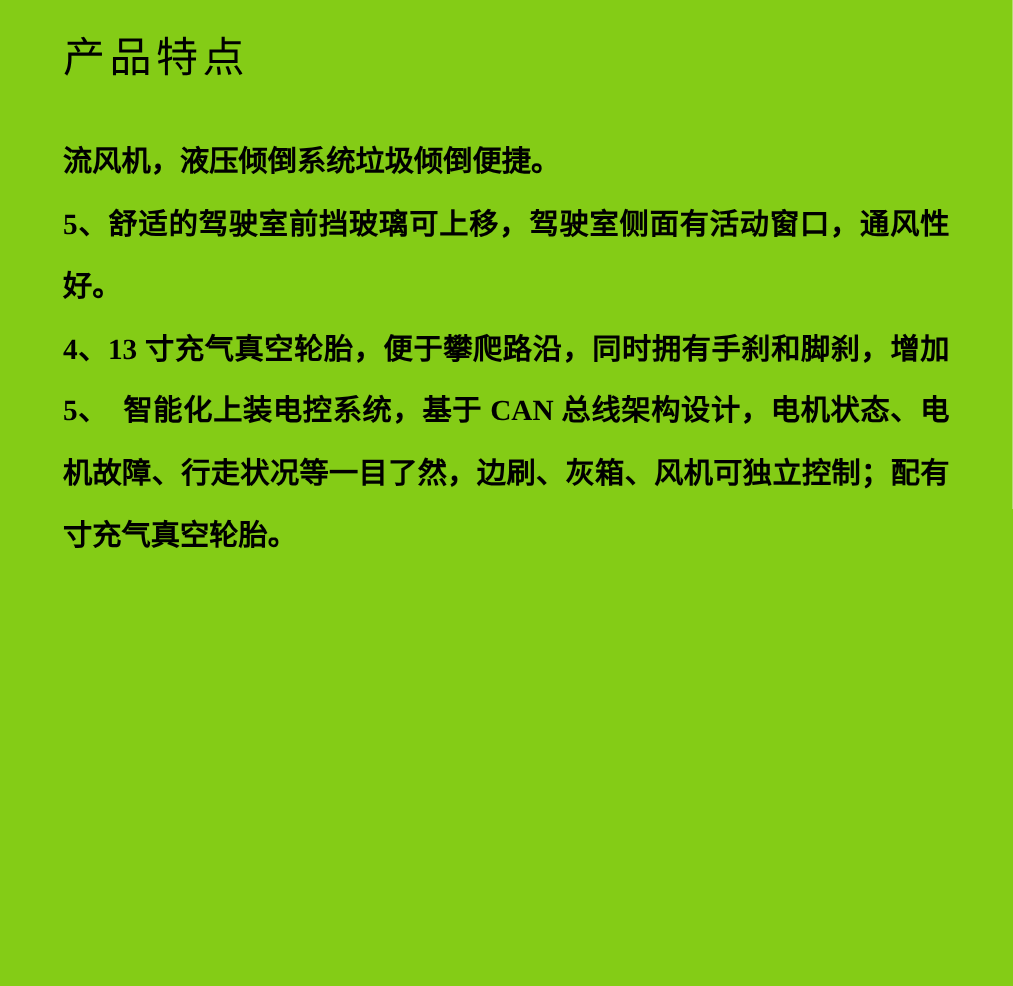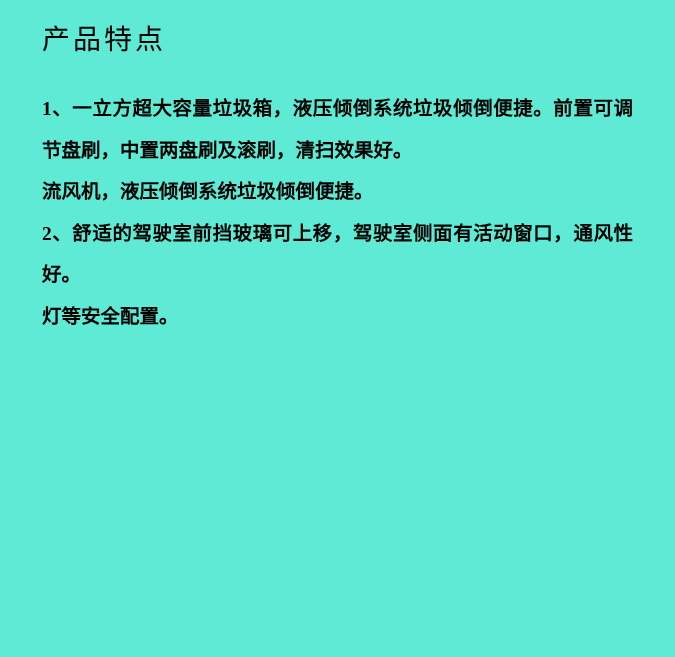--- a/index.html
+++ b/index.html
@@ -12,21 +12,21 @@
     background: #ffffff;
     overflow: hidden;
     color: #000000;
     font-family: "Liberation Serif", "DejaVu Serif", serif;
   }
   .page {
     box-sizing: border-box;
     width: 675px;
     height: 657px;
     padding: 22px 42px 0 42px;
-    background: #5eead4;
+    background: #84cc16;
   }
   .doc-title {
     font-size: 28px;
     line-height: 36px;
     letter-spacing: 3px;
     font-weight: 400;
     white-space: nowrap;
   }
   .features {
     margin-top: 30px;
@@ -48,38 +48,37 @@
   }
 </style>
 </head>
 <body>
 
 <div class="page">
   <div class="doc-title">产品特点</div>
 
   <div class="features">
 
-    <div class="para">
-      <div class="line">1、一立方超大容量垃圾箱，液压倾倒系统垃圾倾倒便捷。前置可调</div>
-      <div class="line last">节盘刷，中置两盘刷及滚刷，清扫效果好。</div>
-    </div>
 
     <div class="para">
       <div class="line last">流风机，液压倾倒系统垃圾倾倒便捷。</div>
     </div>
 
     <div class="para">
-      <div class="line">2、舒适的驾驶室前挡玻璃可上移，驾驶室侧面有活动窗口，通风性</div>
+      <div class="line">5、舒适的驾驶室前挡玻璃可上移，驾驶室侧面有活动窗口，通风性</div>
       <div class="line last">好。</div>
     </div>
 
     <div class="para">
+      <div class="line">4、13 寸充气真空轮胎，便于攀爬路沿，同时拥有手刹和脚刹，增加</div>
     </div>
 
     <div class="para">
+      <div class="line">5、　智能化上装电控系统，基于 CAN 总线架构设计，电机状态、电</div>
+      <div class="line">机故障、行走状况等一目了然，边刷、灰箱、风机可独立控制；配有</div>
     </div>
 
     <div class="para">
-      <div class="line last">灯等安全配置。</div>
+      <div class="line last">寸充气真空轮胎。</div>
     </div>
 
   </div>
 </div>
 
 </body></html>

